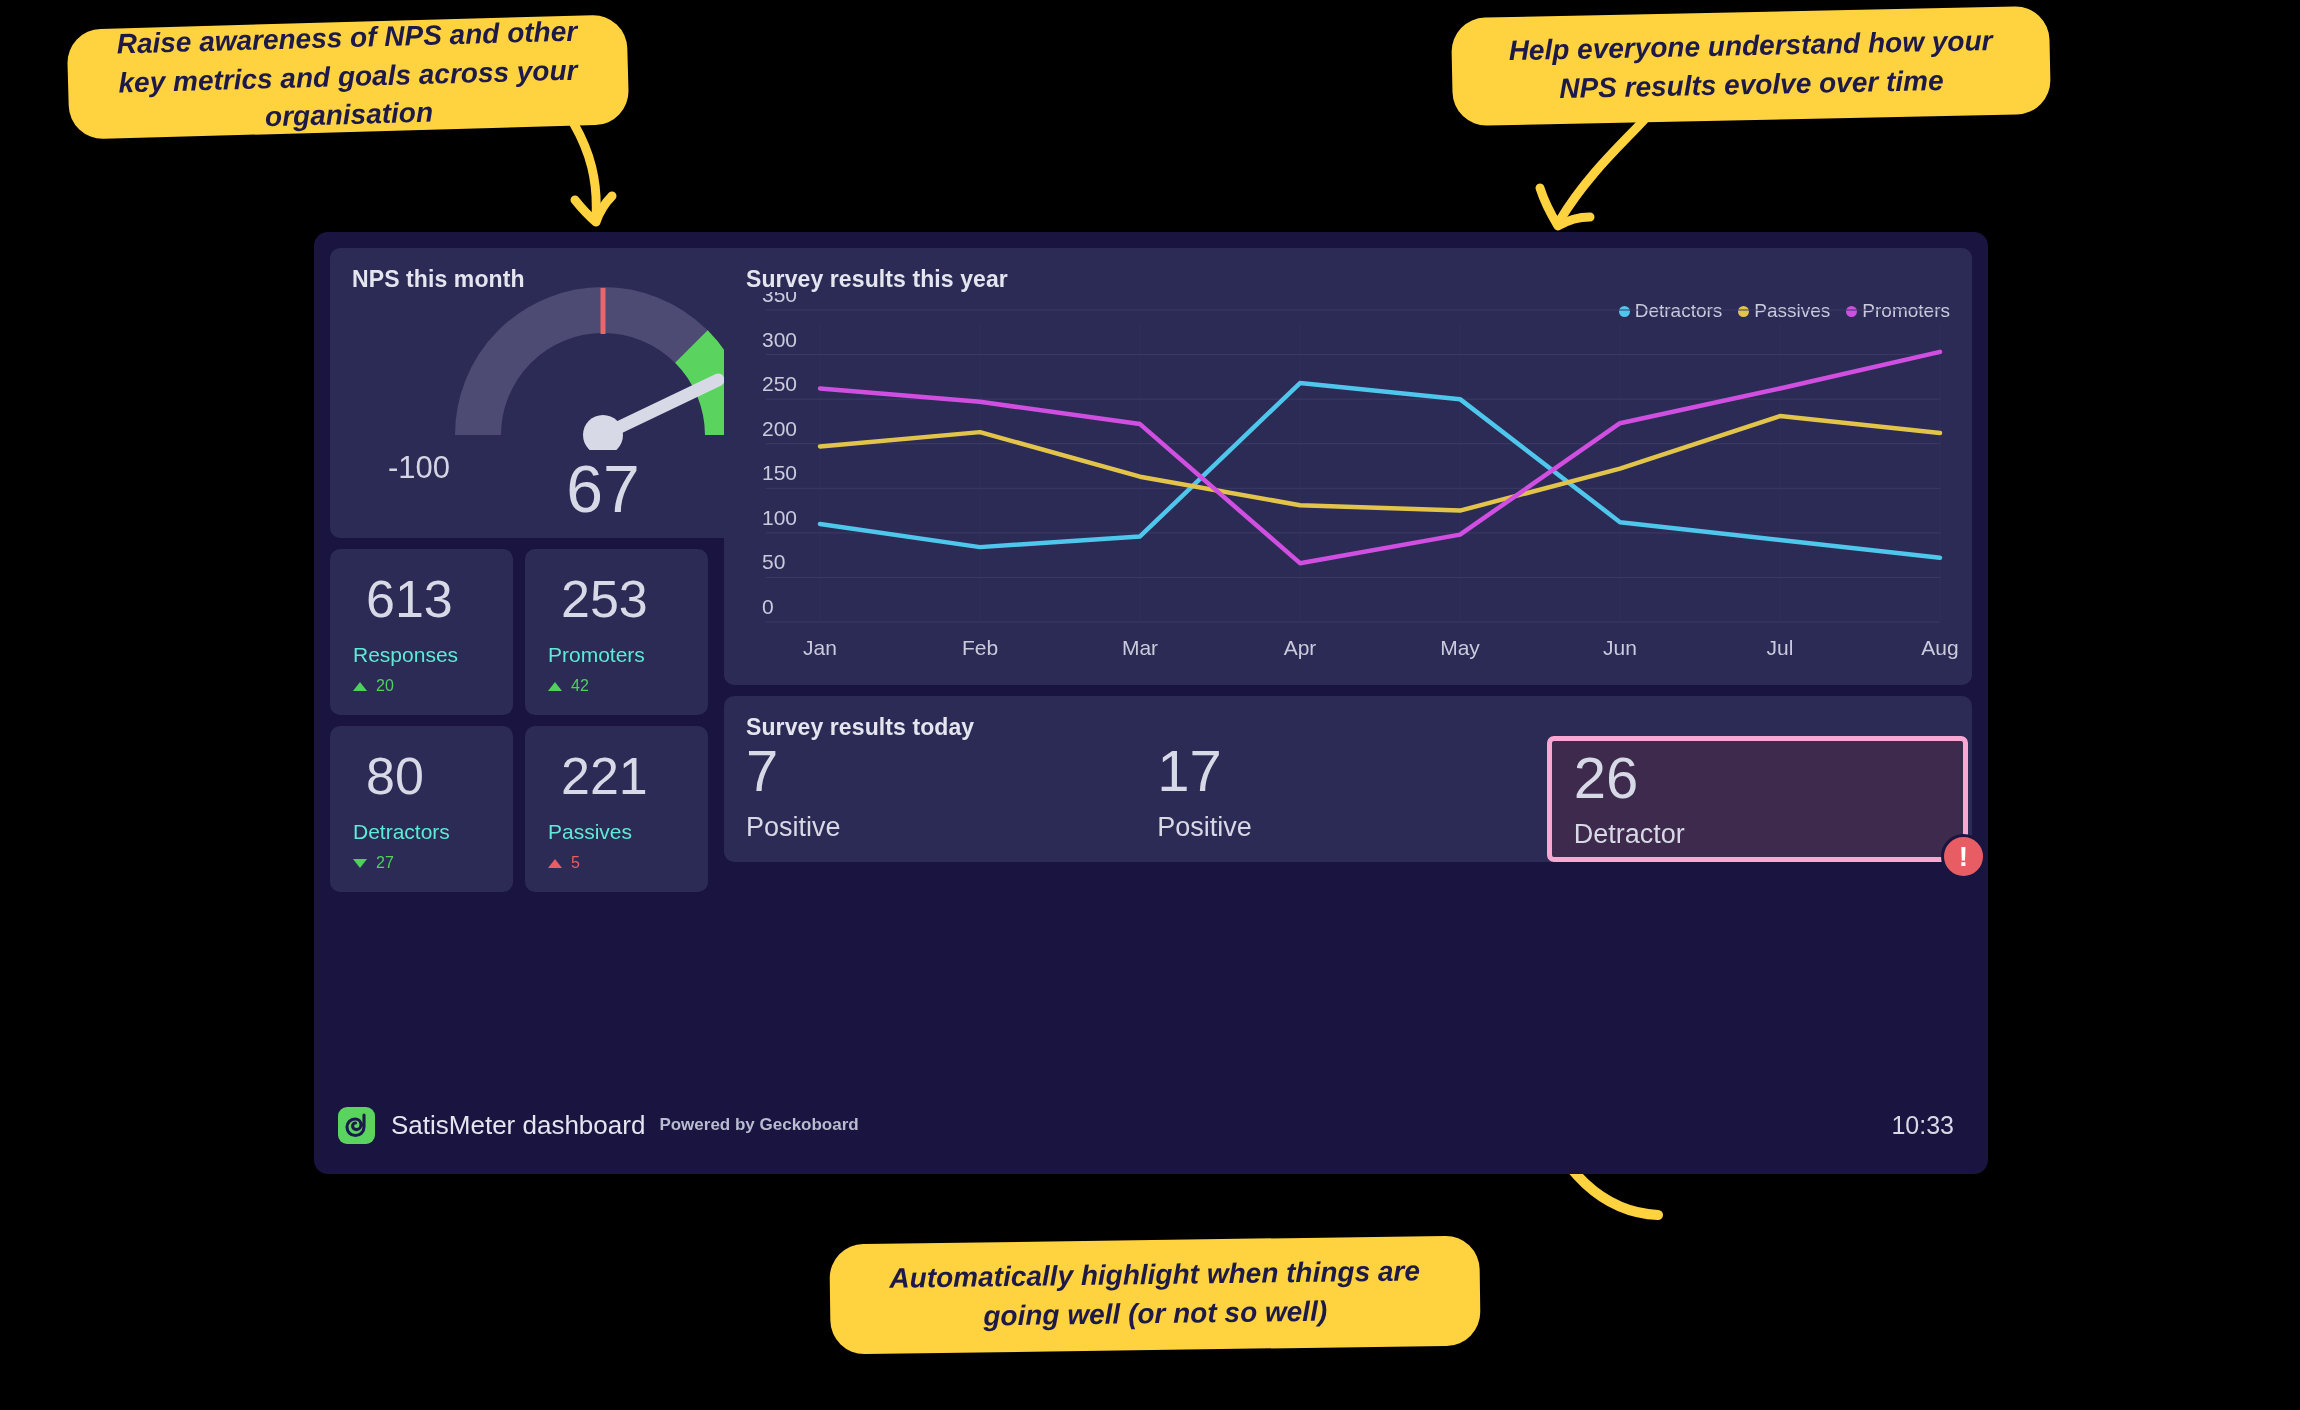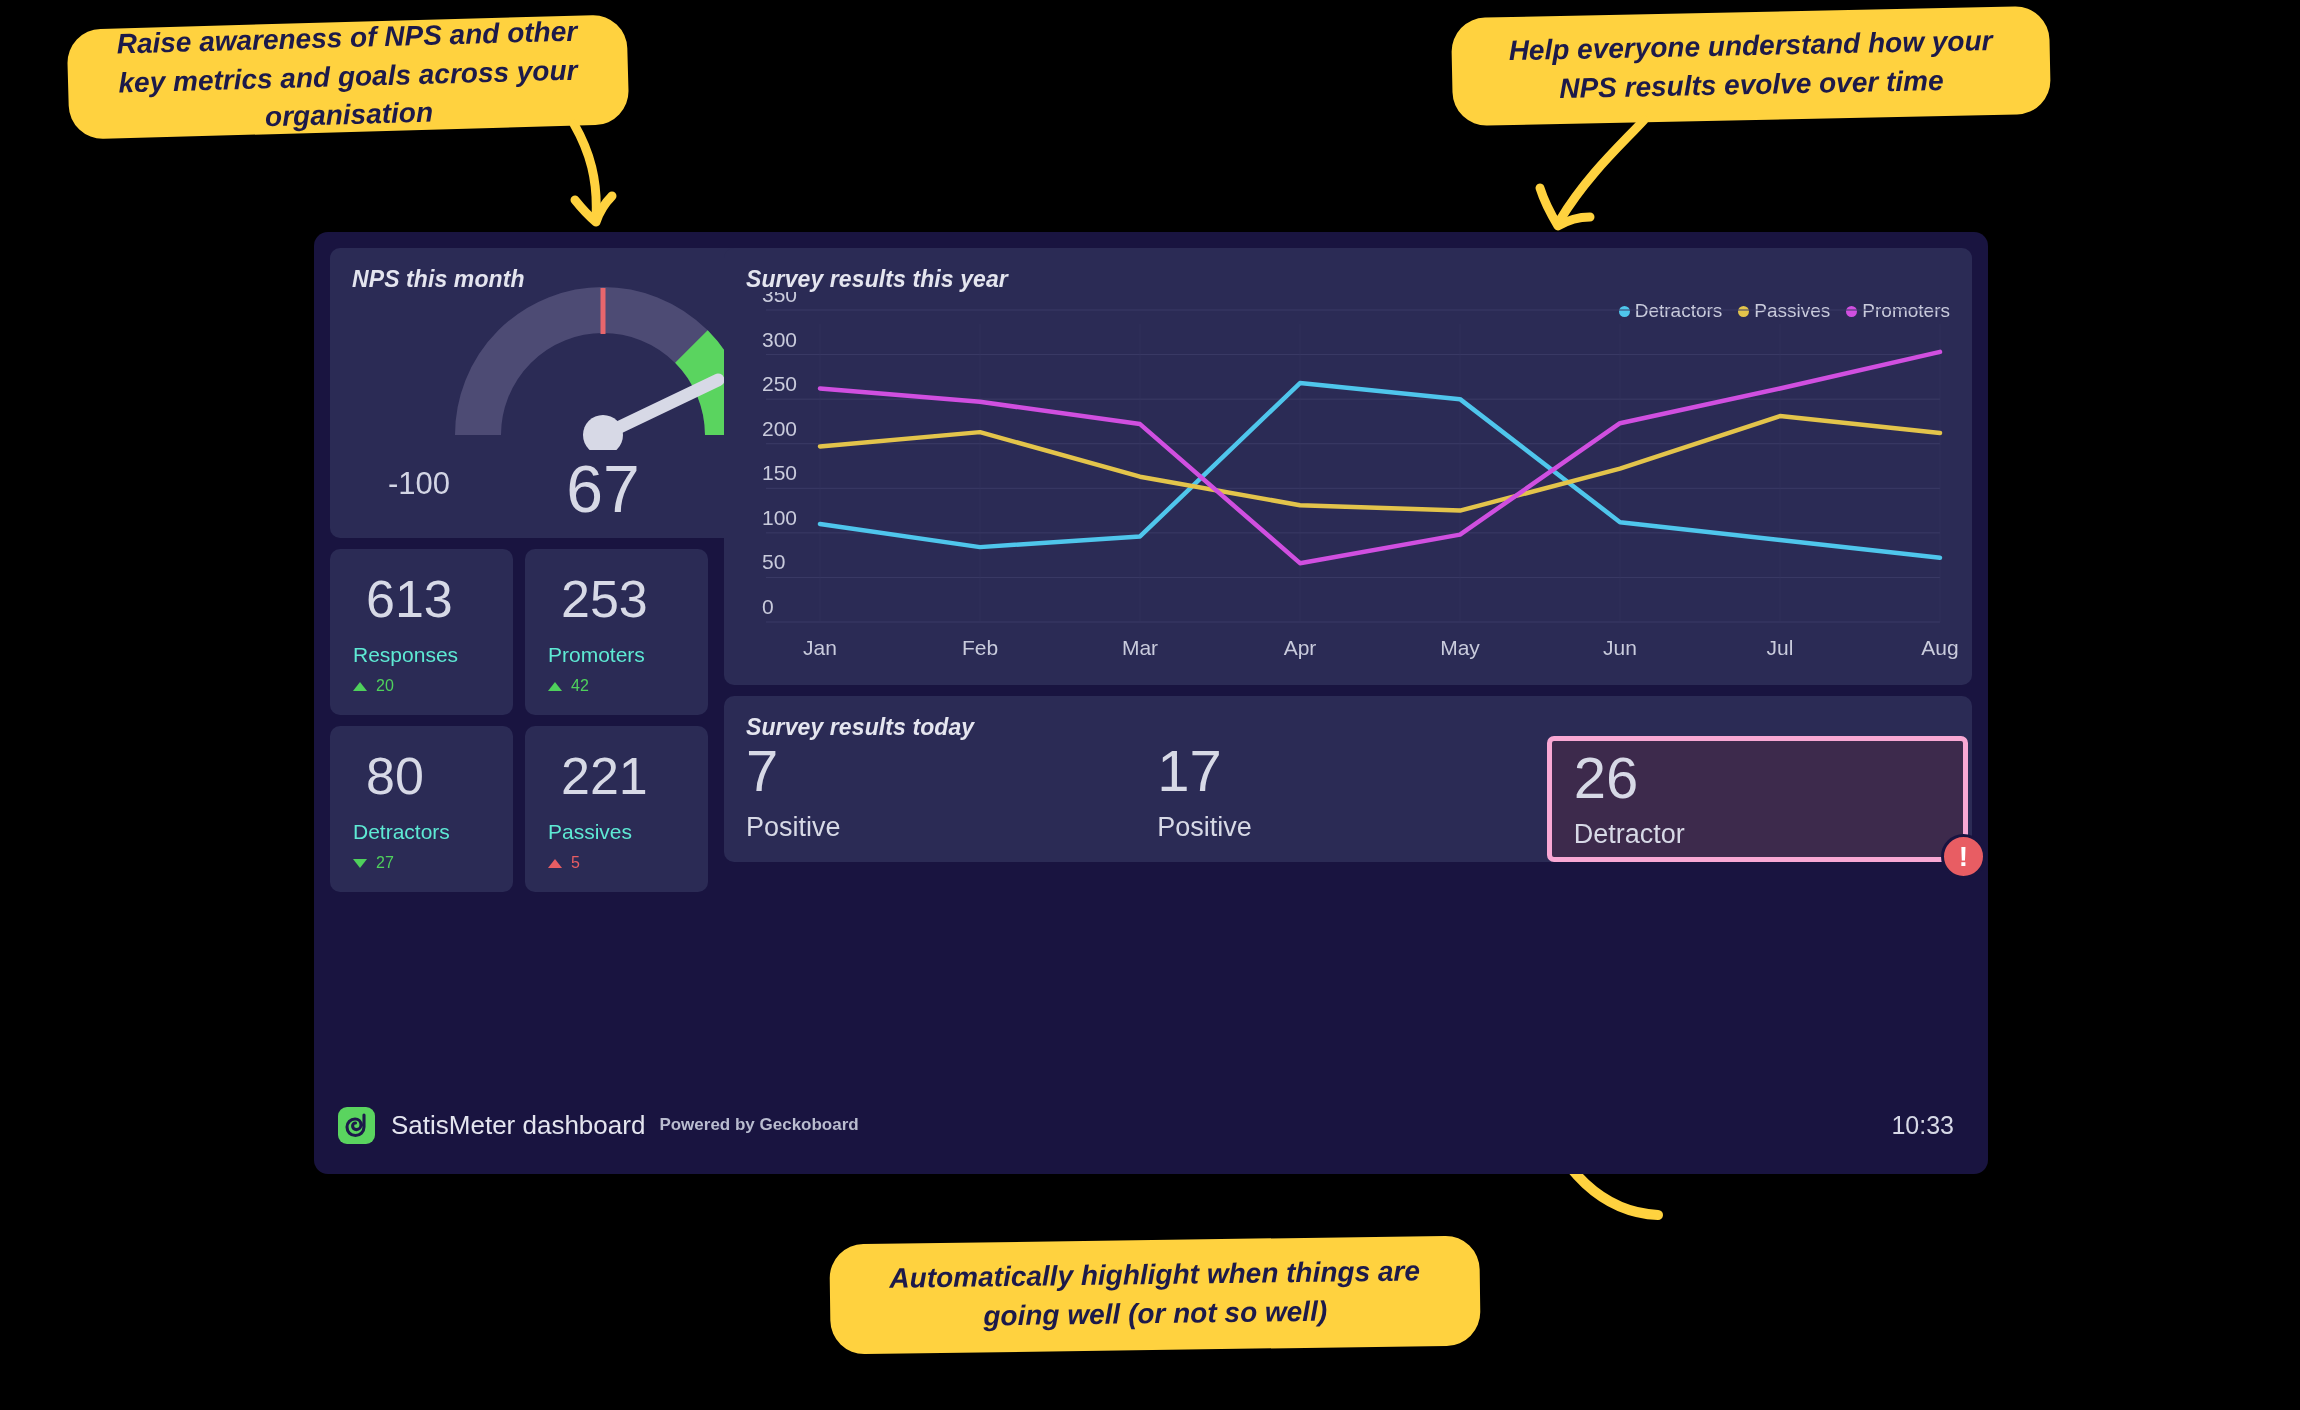--- a/index.html
+++ b/index.html
@@ -38,41 +38,39 @@
   }
 
   .panel-title {
     position: absolute;
     left: 22px;
     top: 18px;
     font-size: 23px;
     font-weight: bold;
     color: #e4e5ef;
     letter-spacing: 0.1px;
-    font-style: italic;
   }
 
   
   #nps-panel {
     left: 0; top: 0;
     width: 546px; height: 290px;
   }
   #gauge-wrap {
     position: absolute;
     left: 0; top: 22px;
     width: 546px; height: 210px;
   }
   #gauge-svg { display: block; margin: 0 auto; }
 
   #gauge-min-label, #gauge-max-label {
     position: absolute;
     top: 180px;
     font-size: 31px;
     color: #d3d5e4;
-    margin-top: 16px;
   }
   #gauge-min-label { left: 58px; }
   #gauge-max-label { right: 60px; }
 
   #gauge-value {
     position: absolute;
     top: 208px;
     left: 0;
     width: 546px;
     text-align: center;

